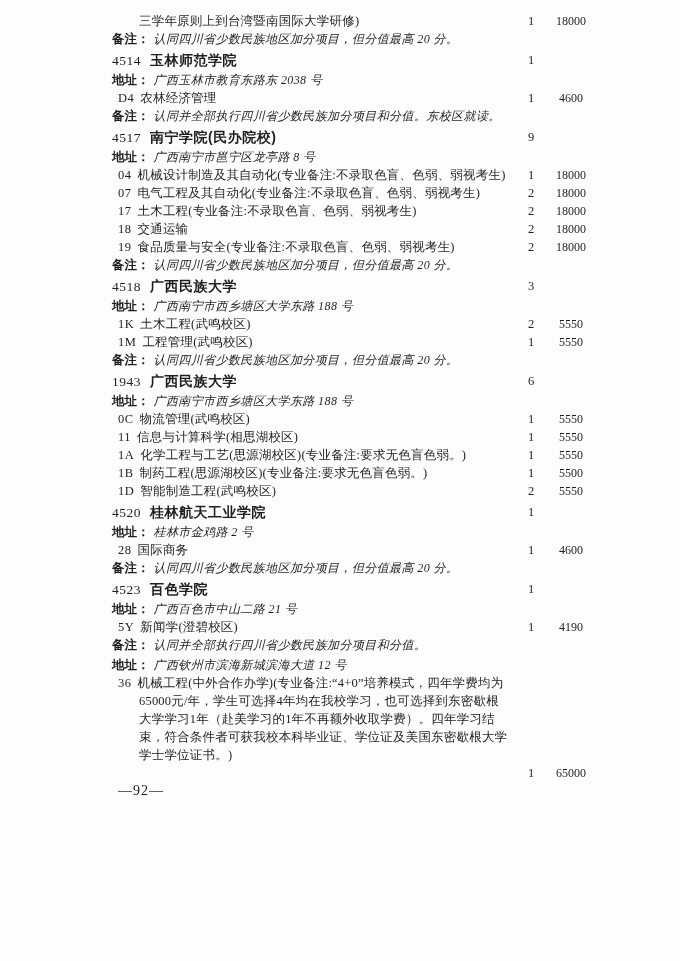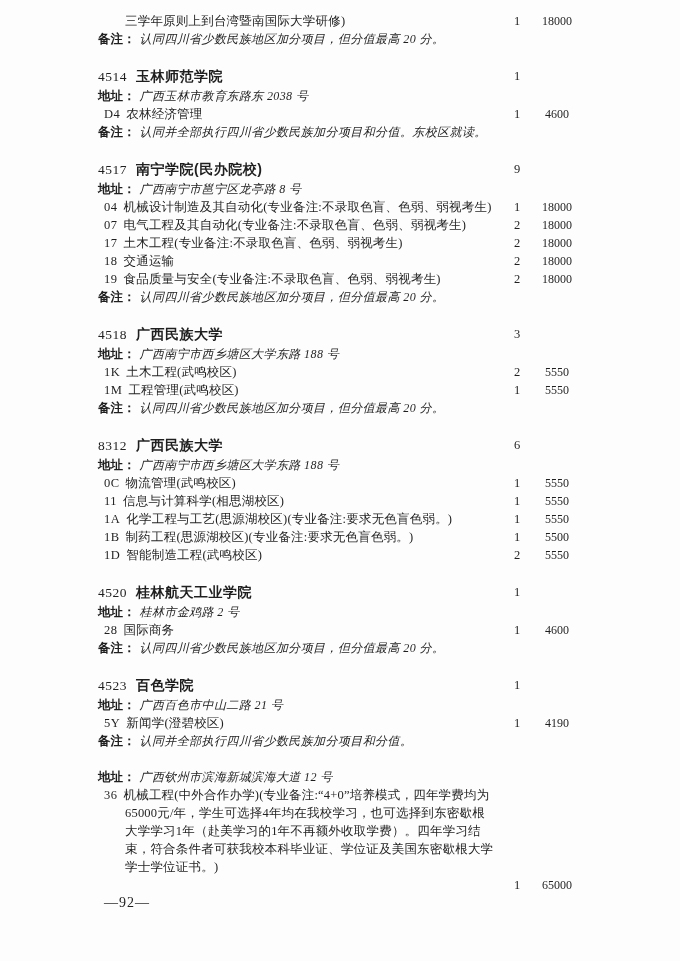--- a/index.html
+++ b/index.html
@@ -10,31 +10,31 @@
     width: 680px;
     height: 961px;
     background: #fdfdfd;
     color: #1f1f1f;
     font-family: "Liberation Serif", "DejaVu Serif", serif;
     position: relative;
     overflow: hidden;
   }
   .content {
     position: absolute;
-    left: 98px;
+    left: 112px;
     top: 12px;
     width: 480px;
   }
   .row {
     position: relative;
     min-height: 18px;
     line-height: 18px;
     font-size: 12.5px;
   }
-  .section { margin-top: 18px; }
+  .section { margin-top: 2px; }
   .header-row {
     min-height: 20px;
     line-height: 20px;
   }
   .ucode {
     font-size: 13.5px;
     letter-spacing: 0.5px;
     margin-right: 9px;
   }
   .uname {
@@ -123,21 +123,21 @@
         <div class="row"><span class="lbl">备注：</span><span class="kai">认同四川省少数民族地区加分项目，但分值最高 20 分。</span></div>
       </div>
       <div class="section">
         <div class="row header-row"><span class="ucode">4518</span><span class="uname">广西民族大学</span><span class="count">3</span></div>
         <div class="row"><span class="lbl">地址：</span><span class="kai">广西南宁市西乡塘区大学东路 188 号</span></div>
         <div class="row course-row"><span class="ccode">1K</span><span class="cname">土木工程(武鸣校区)</span><span class="count">2</span><span class="fee">5550</span></div>
         <div class="row course-row"><span class="ccode">1M</span><span class="cname">工程管理(武鸣校区)</span><span class="count">1</span><span class="fee">5550</span></div>
         <div class="row"><span class="lbl">备注：</span><span class="kai">认同四川省少数民族地区加分项目，但分值最高 20 分。</span></div>
       </div>
       <div class="section">
-        <div class="row header-row"><span class="ucode">8312</span><span class="uname">广西民族大学</span><span class="count">6</span></div>
+        <div class="row header-row"><span class="ucode">1943</span><span class="uname">广西民族大学</span><span class="count">6</span></div>
         <div class="row"><span class="lbl">地址：</span><span class="kai">广西南宁市西乡塘区大学东路 188 号</span></div>
         <div class="row course-row"><span class="ccode">0C</span><span class="cname">物流管理(武鸣校区)</span><span class="count">1</span><span class="fee">5550</span></div>
         <div class="row course-row"><span class="ccode">11</span><span class="cname">信息与计算科学(相思湖校区)</span><span class="count">1</span><span class="fee">5550</span></div>
         <div class="row course-row"><span class="ccode">1A</span><span class="cname">化学工程与工艺(思源湖校区)(专业备注:要求无色盲色弱。)</span><span class="count">1</span><span class="fee">5550</span></div>
         <div class="row course-row"><span class="ccode">1B</span><span class="cname">制药工程(思源湖校区)(专业备注:要求无色盲色弱。)</span><span class="count">1</span><span class="fee">5500</span></div>
         <div class="row course-row"><span class="ccode">1D</span><span class="cname">智能制造工程(武鸣校区)</span><span class="count">2</span><span class="fee">5550</span></div>
       </div>
       <div class="section">
         <div class="row header-row"><span class="ucode">4520</span><span class="uname">桂林航天工业学院</span><span class="count">1</span></div>
         <div class="row"><span class="lbl">地址：</span><span class="kai">桂林市金鸡路 2 号</span></div>

